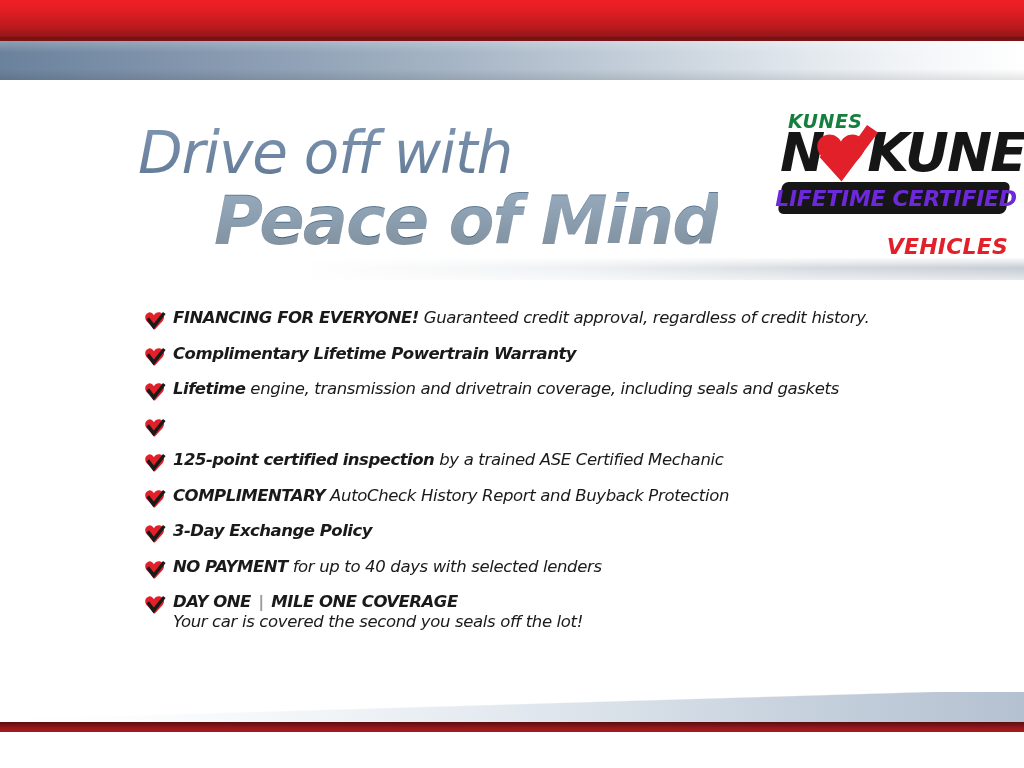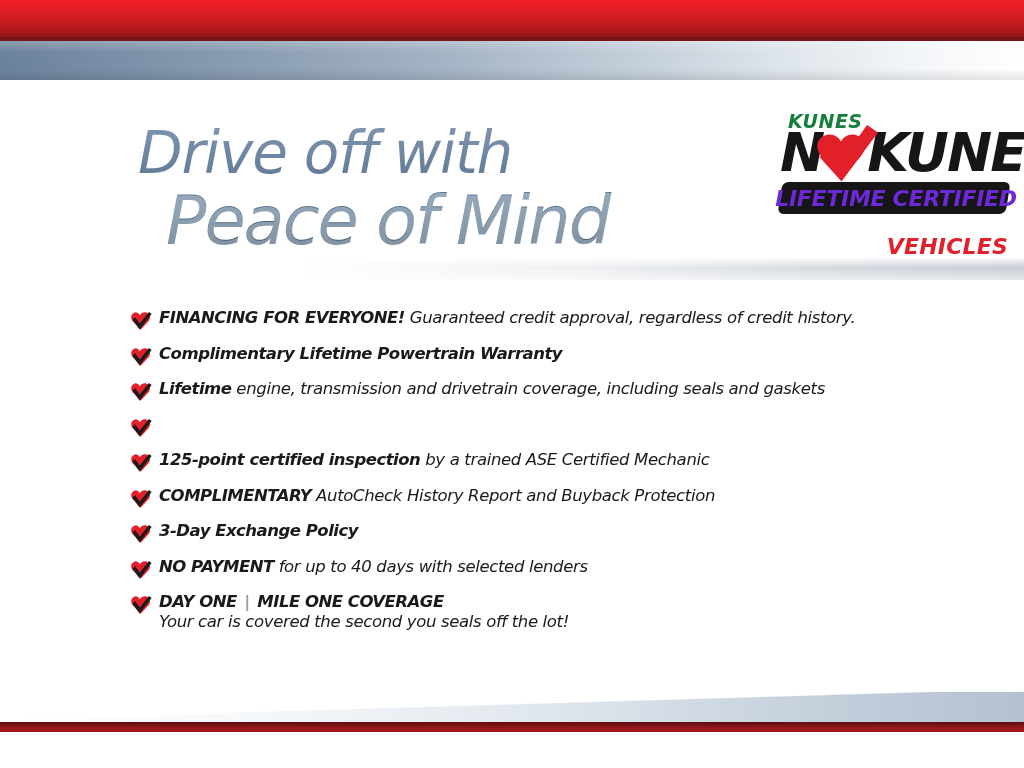--- a/index.html
+++ b/index.html
@@ -73,25 +73,25 @@
     color:#6d88a5;
     background:linear-gradient(180deg,#7e96b0 0%, #607994 100%);
     -webkit-background-clip:text;
     background-clip:text;
     -webkit-text-fill-color:transparent;
     white-space:nowrap;
   }
   .headline-line2 {
     font-family:"DejaVu Sans", sans-serif;
     font-style:italic;
-    font-weight:normal;
+    font-weight:bold;
     font-size:67px;
     line-height:1.05;
     letter-spacing:-2.0px;
-    margin-left:28px;
+    margin-left:76px;
     margin-top:4px;
     background:linear-gradient(180deg,#62809b 0%, #516f8a 40%, #3a5166 100%);
     -webkit-background-clip:text;
     background-clip:text;
     -webkit-text-fill-color:transparent;
     color:#47607a;
     white-space:nowrap;
     text-shadow:0 1px 0 rgba(255,255,255,0.35);
   }
 
@@ -148,21 +148,21 @@
   .logo-vehicles {
     position:absolute; right:4px; top:124px;
     font-family:"DejaVu Sans", sans-serif;
     font-weight:bold; font-style:italic;
     font-size:22px; letter-spacing:0.2px;
     color:#e2202a;
   }
 
   
   .features {
-    position:absolute; left:130px; top:308px; width:800px;
+    position:absolute; left:144px; top:308px; width:800px;
   }
   .feature-row {
     display:flex;
     align-items:flex-start;
     margin-bottom:12.5px;
   }
   .feature-bullet {
     flex:0 0 auto;
     width:22px; height:20px;
     margin-right:7px;

